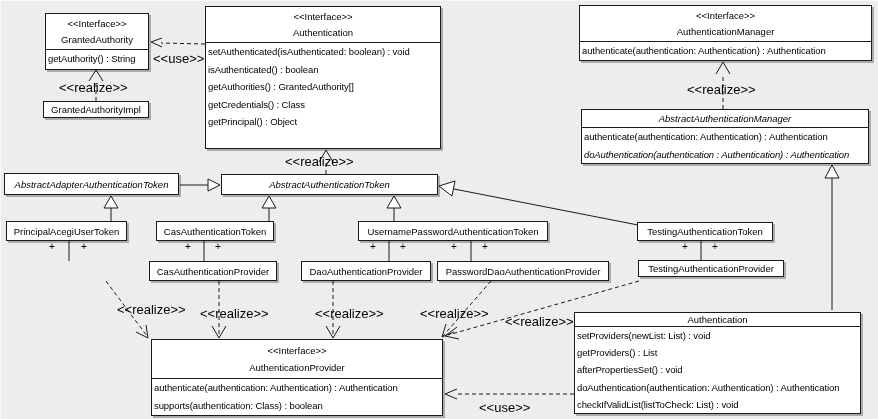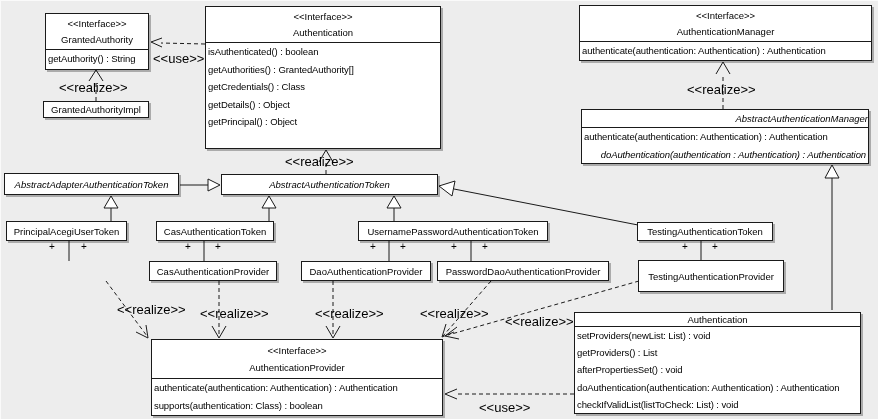--- a/index.html
+++ b/index.html
@@ -6,21 +6,21 @@
   body{background:#ededed;font-family:"Liberation Sans",sans-serif;}
   #canvas{position:relative;width:878px;height:419px;background:#ededed;overflow:hidden;
           border-top:1px solid #fafafa;border-left:1px solid #fafafa;box-sizing:border-box;}
   #wires{position:absolute;left:0;top:0;width:878px;height:419px;pointer-events:none;}
   .cls{position:absolute;box-sizing:border-box;background:#ffffff;border:1px solid #1a1a1a;
        box-shadow:2px 2px 0 rgba(0,0,0,0.28);font-size:9.5px;color:#000;}
   .hdr{display:flex;flex-direction:column;justify-content:space-evenly;text-align:center;
        border-bottom:1px solid #1a1a1a;box-sizing:border-box;overflow:hidden;}
   .single{display:flex;align-items:center;justify-content:center;text-align:center;overflow:hidden;}
   .st,.nm{white-space:nowrap;}
-  .it{font-style:italic;text-align:right;}
+  .it{font-style:italic;}
   .m{white-space:nowrap;overflow:hidden;padding:0 2px;letter-spacing:-0.1px;}
   .elabel{position:absolute;font-size:13px;color:#000;white-space:nowrap;}
   .plus{position:absolute;font-size:10px;color:#000;}
 </style>
 </head>
 <body>
 
 <div id="canvas">
 
   <svg id="wires" viewBox="0 0 878 419" xmlns="http://www.w3.org/2000/svg">
@@ -113,24 +113,24 @@
 
   <div class="cls single" style="left:42px;top:100px;width:106px;height:17px">
     <div class="nm">GrantedAuthorityImpl</div>
   </div>
 
   <div class="cls" style="left:204px;top:5px;width:236px;height:143px">
     <div class="hdr" style="height:36px">
       <div class="st">&lt;&lt;Interface&gt;&gt;</div>
       <div class="nm">Authentication</div>
     </div>
+    <div class="m" style="line-height:17.6px">setAuthenticated(isAuthenticated: boolean) : void</div>
     <div class="m" style="line-height:17.6px">isAuthenticated() : boolean</div>
     <div class="m" style="line-height:17.6px">getAuthorities() : GrantedAuthority[]</div>
     <div class="m" style="line-height:17.6px">getCredentials() : Class</div>
-    <div class="m" style="line-height:17.6px">getDetails() : Object</div>
     <div class="m" style="line-height:17.6px">getPrincipal() : Object</div>
   </div>
 
   <div class="cls" style="left:578px;top:4px;width:293px;height:56px">
     <div class="hdr" style="height:36px">
       <div class="st">&lt;&lt;Interface&gt;&gt;</div>
       <div class="nm">AuthenticationManager</div>
     </div>
     <div class="m" style="line-height:18px">authenticate(authentication: Authentication) : Authentication</div>
   </div>
@@ -173,21 +173,21 @@
   </div>
 
   <div class="cls single" style="left:300px;top:260px;width:130px;height:20px">
     <div class="nm">DaoAuthenticationProvider</div>
   </div>
 
   <div class="cls single" style="left:436px;top:260px;width:172px;height:20px">
     <div class="nm">PasswordDaoAuthenticationProvider</div>
   </div>
 
-  <div class="cls single" style="left:637px;top:259px;width:146px;height:32px">
+  <div class="cls single" style="left:637px;top:259px;width:146px;height:17px">
     <div class="nm">TestingAuthenticationProvider</div>
   </div>
 
   <div class="cls" style="left:150px;top:338px;width:292px;height:77px">
     <div class="hdr" style="height:39px">
       <div class="st">&lt;&lt;Interface&gt;&gt;</div>
       <div class="nm">AuthenticationProvider</div>
     </div>
     <div class="m" style="line-height:18px">authenticate(authentication: Authentication) : Authentication</div>
     <div class="m" style="line-height:18px">supports(authentication: Class) : boolean</div>

